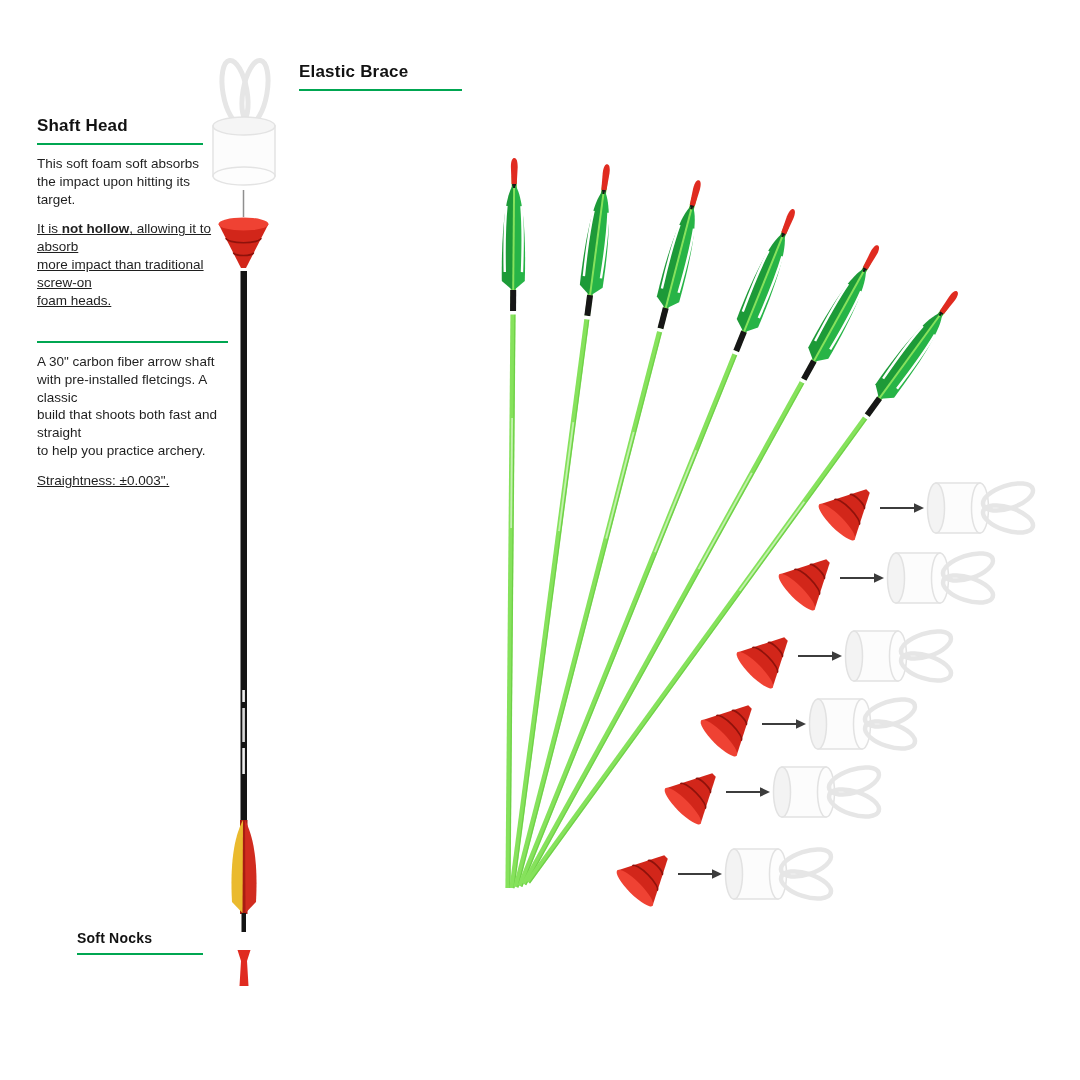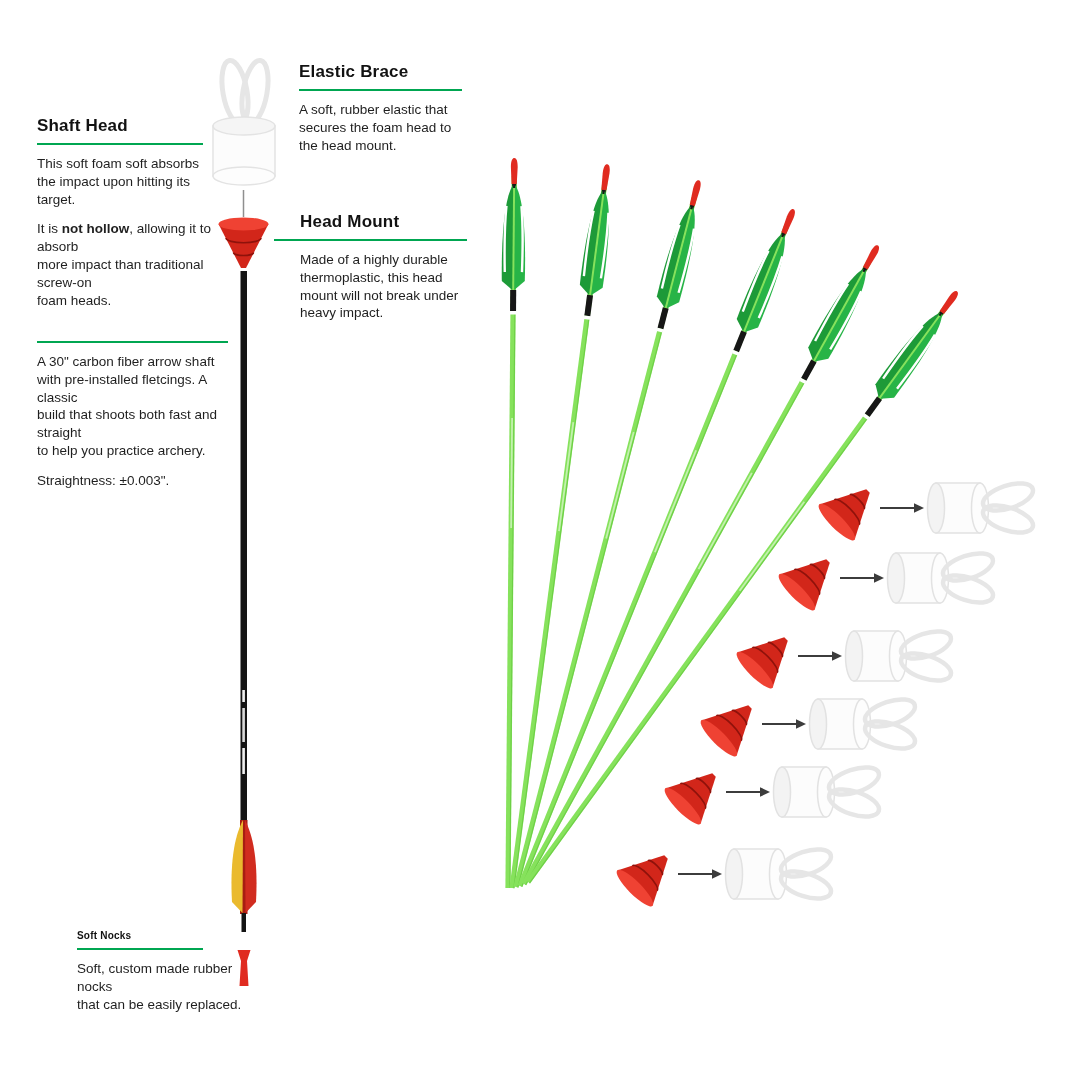--- a/index.html
+++ b/index.html
@@ -12,36 +12,36 @@
   .label { position:absolute; }
   .label h3 {
     font-size:17px; font-weight:bold; color:#121212; letter-spacing:.2px;
   }
   .label .rule {
     height:2px; background:#00A651; margin-top:7px; margin-bottom:10px;
   }
   .label p {
     font-size:13.5px; line-height:1.32; color:#1f1f1f; white-space:pre-line;
   }
-  .label p + p { margin-top:12px; }
+  .label p + p { margin-top:12px;text-decoration:underline; }
 
   .elastic-brace { left:289px; top:62px;  width:185px; }
   .elastic-brace .rule { width:163px; }
 
   .foam-head    { left:27px;  top:116px; width:195px; }
   .foam-head .rule { width:166px; }
 
   .head-mount   { left:290px; top:212px; width:185px; }
   .head-mount .rule { width:193px; margin-left:-26px; }
 
   .arrow-shaft  { left:27px;  top:334px; width:205px; }
   .arrow-shaft .rule { width:191px; }
 
   .soft-nocks   { left:67px;  top:930px; width:185px; }
-  .soft-nocks h3 { font-size:10px; }
+  .soft-nocks h3 { font-size:14px; }
   .soft-nocks .rule { width:126px; }
 </style>
 </head>
 <body>
 
 <div class="canvas">
 
   <svg class="gfx" viewBox="0 0 1080 1080">
     <defs>
 
@@ -122,59 +122,45 @@
       <use href="#head-set-def" transform="translate(728,624)"></use>
       <use href="#head-set-def" transform="translate(692,692)"></use>
       <use href="#head-set-def" transform="translate(656,760)"></use>
       <use href="#head-set-def" transform="translate(608,842)"></use>
     </g>
   </svg>
 
   <section class="label elastic-brace">
     <h3>Elastic Brace</h3>
     <div class="rule"></div>
-    <p>A soft, rubber elastic that
-secures the foam head to
-the head mount.</p>
   </section>
 
   <section class="label foam-head">
     <h3>Shaft Head</h3>
     <div class="rule"></div>
     <p>This soft foam soft absorbs
 the impact upon hitting its
 target.</p>
     <p><span>It is </span><b>not hollow</b><span>, allowing it to
 absorb
 more impact than traditional
 screw-on
 foam heads.</span></p>
   </section>
 
-  <section class="label head-mount">
-    <h3>Head Mount</h3>
-    <div class="rule"></div>
-    <p>Made of a highly durable
-thermoplastic, this head
-mount will not break under
-heavy impact.</p>
-  </section>
 
   <section class="label arrow-shaft">
     <div class="rule"></div>
     <p>A 30" carbon fiber arrow shaft
 with pre-installed fletcings. A
 classic
 build that shoots both fast and
 straight
 to help you practice archery.</p>
     <p>Straightness: ±0.003".</p>
   </section>
 
   <section class="label soft-nocks">
     <h3>Soft Nocks</h3>
     <div class="rule"></div>
-    <p>Soft, custom made rubber
-nocks
-that can be easily replaced.</p>
   </section>
 
 </div>
 
 </body></html>

